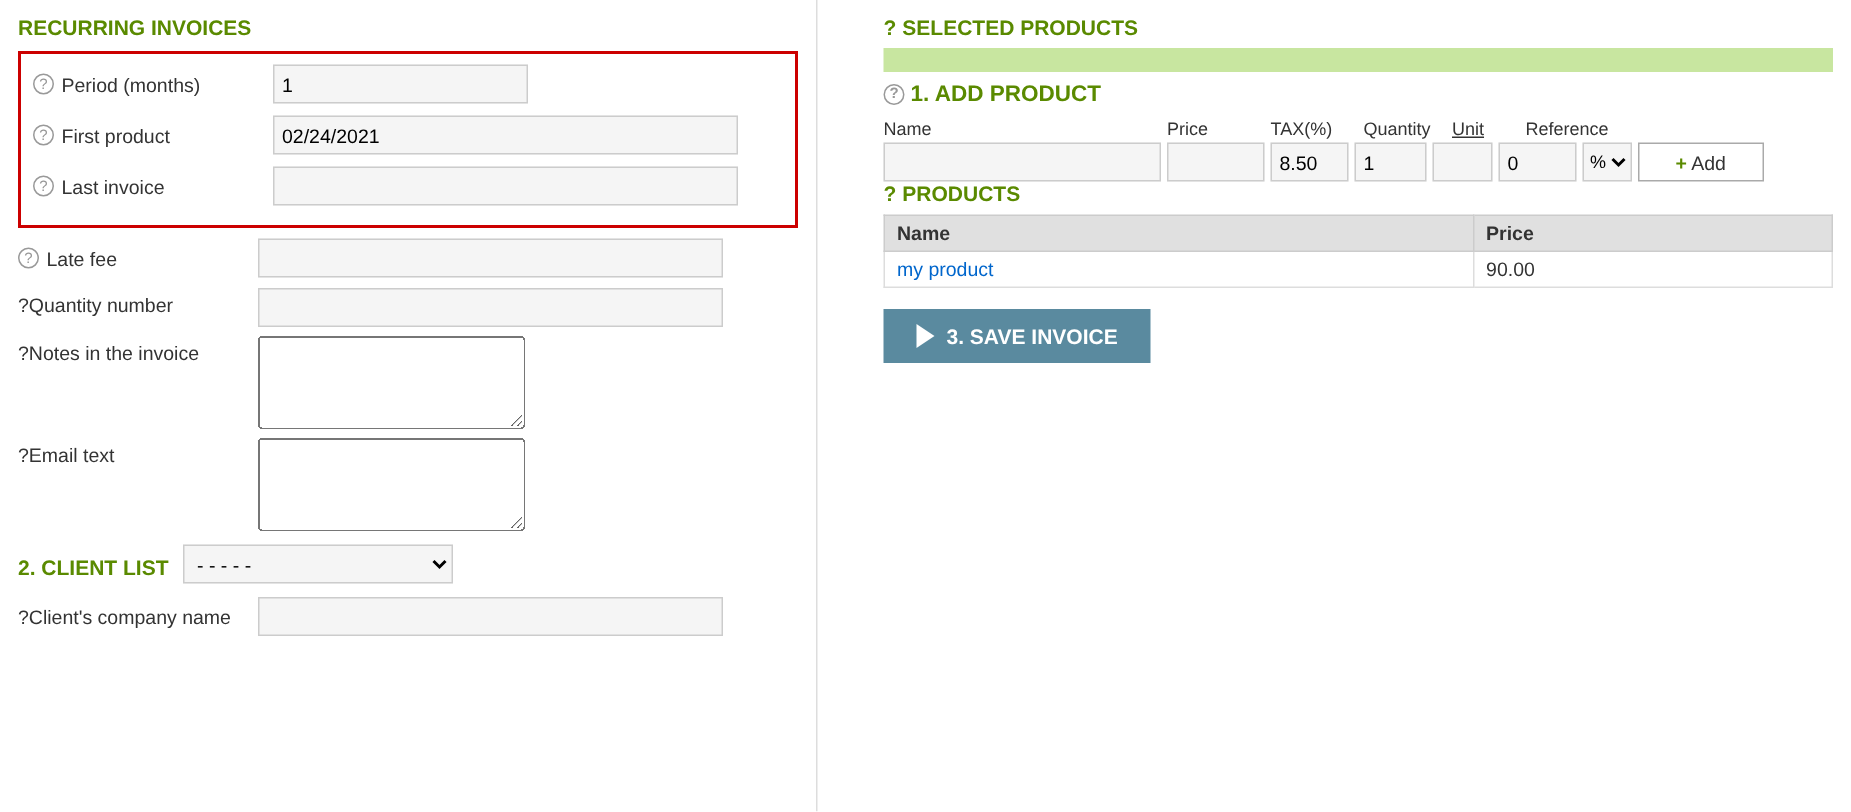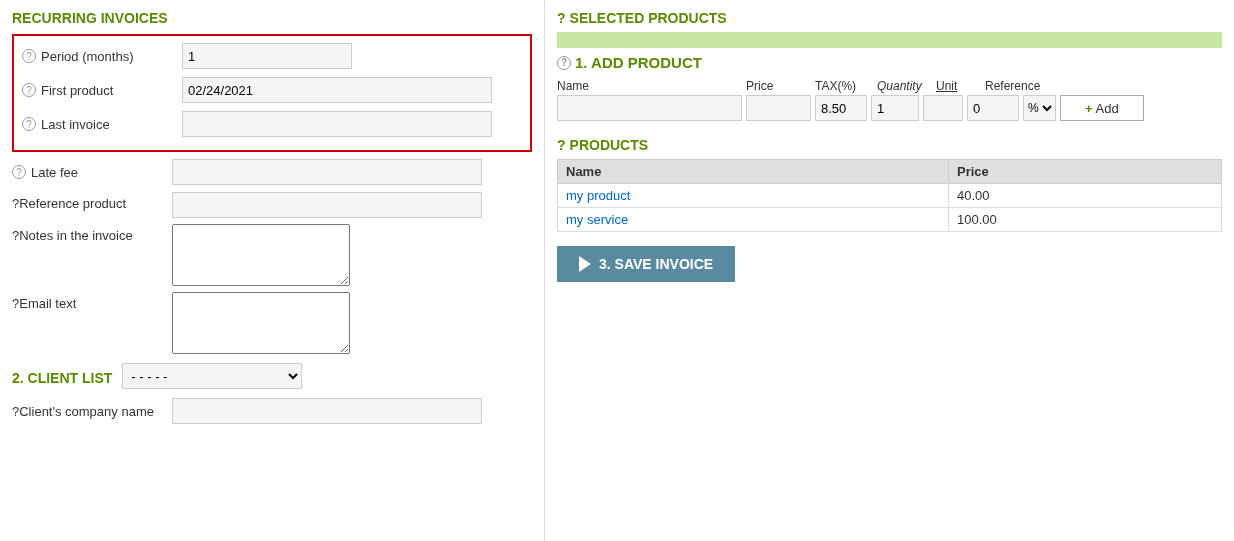--- a/index.html
+++ b/index.html
@@ -1,17 +1,17 @@
 <!DOCTYPE html>
 <html><head>
   <meta charset="utf-8">
   <style>
     * { box-sizing: border-box; margin: 0; padding: 0; }
     body { font-family: Arial, sans-serif; font-size: 13px; background: #fff; color: #333; }
-    .container { display: flex; width: 1234px; min-height: 541px; }
+    .container { display: flex; width: 1234px; min-height: 541px; gap: 32px; }
     .left-panel { width: 545px; padding: 10px 12px; border-right: 1px solid #ddd; }
     .right-panel { flex: 1; padding: 10px 12px; }
 
     
     .section-title {
       color: #5a8a00;
       font-weight: bold;
       font-size: 14px;
       text-transform: uppercase;
       margin-bottom: 8px;
@@ -132,42 +132,42 @@
       border-radius: 50%;
       border: 1px solid #999;
       font-size: 10px;
       color: #999;
     }
 
     
     .product-input-row {
       display: flex;
       align-items: flex-start;
-      margin-bottom: 16px;
+      margin-bottom: 0;
       gap: 4px;
     }
     .product-input-row input[type="text"] {
       height: 26px;
       border: 1px solid #ccc;
       background: #f5f5f5;
       padding: 2px 5px;
       font-size: 13px;
     }
     .col-headers {
       display: flex;
       align-items: center;
       gap: 4px;
       font-size: 12px;
       color: #333;
       margin-bottom: 2px;
     }
     .col-name { width: 185px; }
     .col-price { width: 65px; }
     .col-tax { width: 58px; }
-    .col-qty { width: 55px; font-style: italic; }
+    .col-qty { width: 55px; }
     .col-unit { width: 45px; text-decoration: underline; }
     .col-disc { width: 80px; }
 
     .product-input-row .name-input { width: 185px; }
     .product-input-row .price-input { width: 65px; }
     .product-input-row .tax-input { width: 52px; }
     .product-input-row .qty-input { width: 48px; }
     .product-input-row .unit-input { width: 40px; }
     .product-input-row .disc-input { width: 52px; }
     .product-input-row select {
@@ -315,21 +315,21 @@
       <label>
         <span class="help-icon">?</span>
         <span>Late fee</span>
       </label>
       <input type="text" style="">
     </div>
 
     <div class="form-row-top">
       <label>
         <span class="help-icon">?</span>
-        <span>Reference product</span>
+        <span>Quantity number</span>
       </label>
       <input type="text" style="height: 26px; border: 1px solid rgb(204, 204, 204); background: rgb(245, 245, 245); padding: 2px 5px; font-size: 13px; width: 310px;">
     </div>
 
     <div class="form-row-top" style="margin-top:4px;">
       <label>
         <span class="help-icon">?</span>
         <span>Notes in the invoice</span>
       </label>
       <textarea rows="4" style=""></textarea>
@@ -405,25 +405,21 @@
     <table class="products-table">
       <thead>
         <tr>
           <th>Name</th>
           <th>Price</th>
         </tr>
       </thead>
       <tbody id="products-tbody">
       <tr>
             <td><a>my product</a></td>
-            <td>40.00</td>
-          </tr>
-          <tr>
-            <td><a>my service</a></td>
-            <td>100.00</td>
+            <td>90.00</td>
           </tr>
         </tbody>
     </table>
 
     <button class="save-invoice-btn">
       <span class="arrow-icon"></span>
       <span>3. SAVE INVOICE</span>
     </button>
   </div>
 </div>

